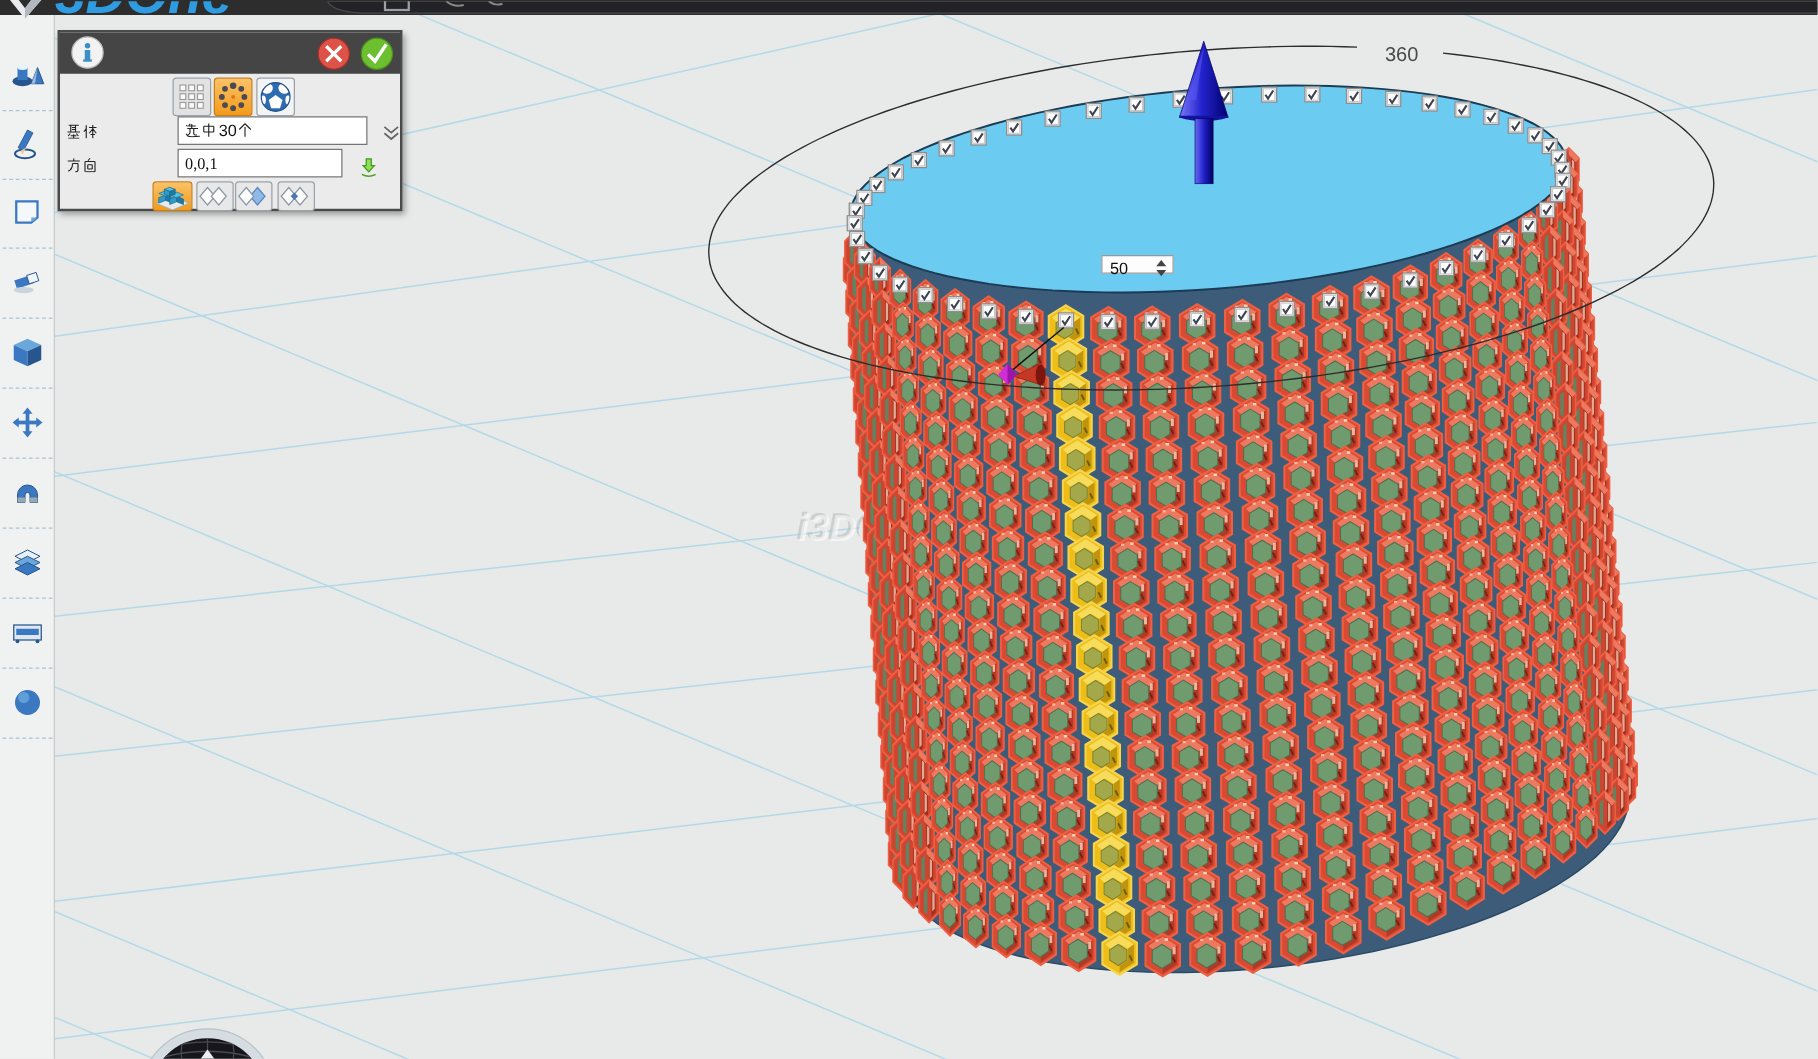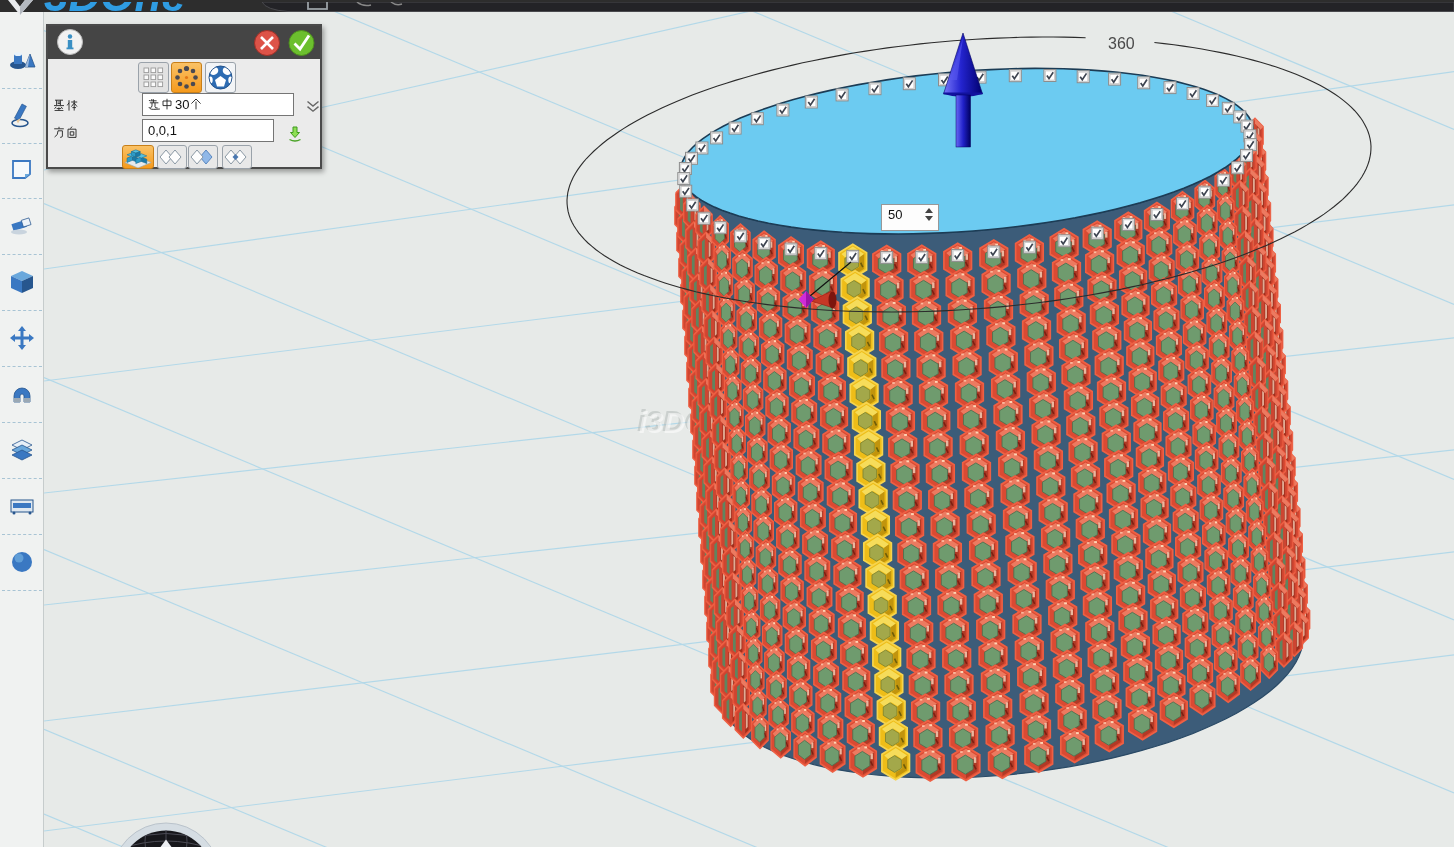--- a/index.html
+++ b/index.html
@@ -873,21 +873,21 @@
     </div>
 <svg width="16" height="14" style="position:absolute;left:257px;top:74px">
       <path d="M2.5,1.5 l5.5,4.6 5.5,-4.6 M2.5,6.6 l5.5,4.6 5.5,-4.6" fill="none" stroke="#666" stroke-width="1.4"></path>
     </svg>
 <svg width="12" height="12" viewBox="0 0 12 12" style="position:absolute;left:5px;top:100px">
       <path d="M6,0.8 v1.8 M1.2,2.8 h9.6 M5,4.8 h4.4 M5,4.8 q0.2,4.4 -3.4,6.2 M9.4,4.8 v5.2 q0,1.4 -2.2,1.4" stroke="#222" stroke-width="0.9" fill="none"></path>
     </svg>
     <svg width="12" height="12" viewBox="0 0 12 12" style="position:absolute;left:18px;top:100px">
       <path d="M6,0.6 l-1.6,2 M2,3.2 v8.2 M2,3.2 h8 M10,3.2 v8.2 M2.5,11.4 h7.5 M4.2,5.8 h3.6 M4.2,5.8 v3.4 M7.8,5.8 v3.4 M4.2,9.2 h3.6" stroke="#222" stroke-width="0.9" fill="none"></path>
     </svg>
-<div style="position:absolute;left:94px;top:93px;width:132px;height:23px;background:#fff;border:1px solid #757575;font-family:Liberation Sans, sans-serif;font-size:13px;line-height:21px;padding-left:5px;color:#111">0,0,1</div>
+<div style="position:absolute;left:94px;top:93px;width:132px;height:23px;background:#fff;border:1px solid #757575;font-family:Liberation Serif, serif;font-size:13px;line-height:21px;padding-left:5px;color:#111">0,0,1</div>
 <svg width="18" height="18" style="position:absolute;left:238px;top:99px">
       <polygon points="9,12.5 4.5,7.5 7,7.5 7,2 11,2 11,7.5 13.5,7.5" fill="#8edf55" stroke="#3f9a1e" stroke-width="1"></polygon>
       <path d="M3.5,14.5 q5.5,3 11,0" fill="none" stroke="#4aa326" stroke-width="1.3"></path>
     </svg>
 <div style="position:absolute;left:74px;top:119px;width:32px;height:24px;background:linear-gradient(#fac266,#f59a1d);border:1px solid #c87f18;border-radius:3px">
 <svg width="30" height="22" viewBox="1.5 1 27 20">
         <polygon points="3,16 15,11 27,16 15,21" fill="#e8eaec" stroke="#9aa" stroke-width="0.6"></polygon>
 <g stroke="#1a6a90" stroke-width="0.5">
           <polygon points="5,12 10,10 10,14 5,16" fill="#2e9cc8"></polygon>
           <polygon points="10,10 15,12 15,16 10,14" fill="#1a7aa8"></polygon>
@@ -910,18 +910,18 @@
         <polygon points="17,4 23,11 17,18 11,11" fill="#90b8e8" stroke="#5a88c0" stroke-width="1"></polygon>
         <polygon points="8,4 14,11 8,18 2,11" fill="#fdfdfd" stroke="#8a98a4" stroke-width="1"></polygon>
       </svg></div>
 <div style="position:absolute;left:174px;top:119px;width:30px;height:24px;background:#e8e8e8;border:1px solid #9aa2aa;border-radius:3px">
 <svg width="28" height="22">
         <polygon points="8,4 14,11 8,18 2,11" fill="#fdfdfd" stroke="#8a98a4" stroke-width="1"></polygon>
         <polygon points="17,4 23,11 17,18 11,11" fill="#fdfdfd" stroke="#8a98a4" stroke-width="1"></polygon>
         <polygon points="12.5,8 15.5,11 12.5,14 9.5,11" fill="#4a78b0"></polygon>
       </svg></div>
 </div>
-<div style="position:absolute;left:881px;top:204px;width:58px;height:27px;background:#fdfdfd;border:1px solid #989898;font-family:'Liberation Sans',sans-serif">
+<div style="position:absolute;left:881px;top:204px;width:58px;height:15px;background:#fdfdfd;border:1px solid #989898;font-family:'Liberation Sans',sans-serif">
 <span style="position:absolute;left:6px;top:2px;font-size:13px;color:#111">50</span>
 <svg width="14" height="17" style="position:absolute;right:2px;top:1px">
       <polygon points="7,2 11,7 3,7" fill="#444"></polygon>
       <polygon points="7,15 11,10 3,10" fill="#444"></polygon>
     </svg>
 </div>
 </body></html>

